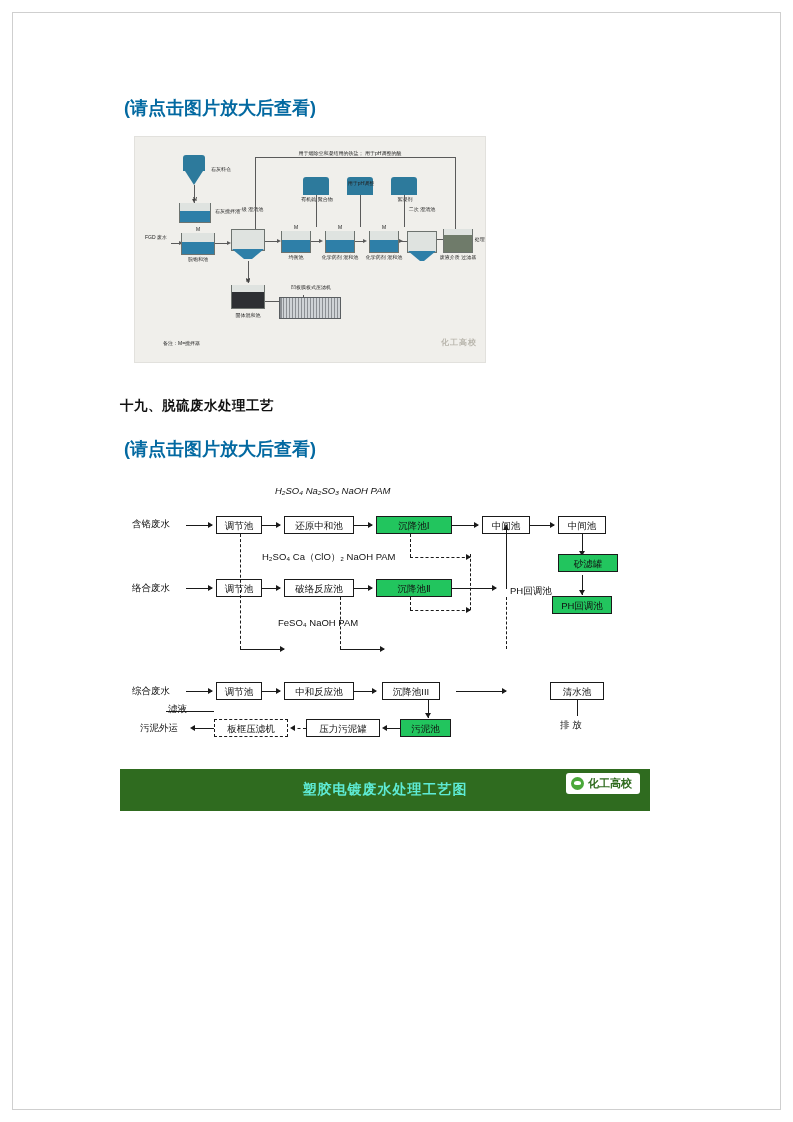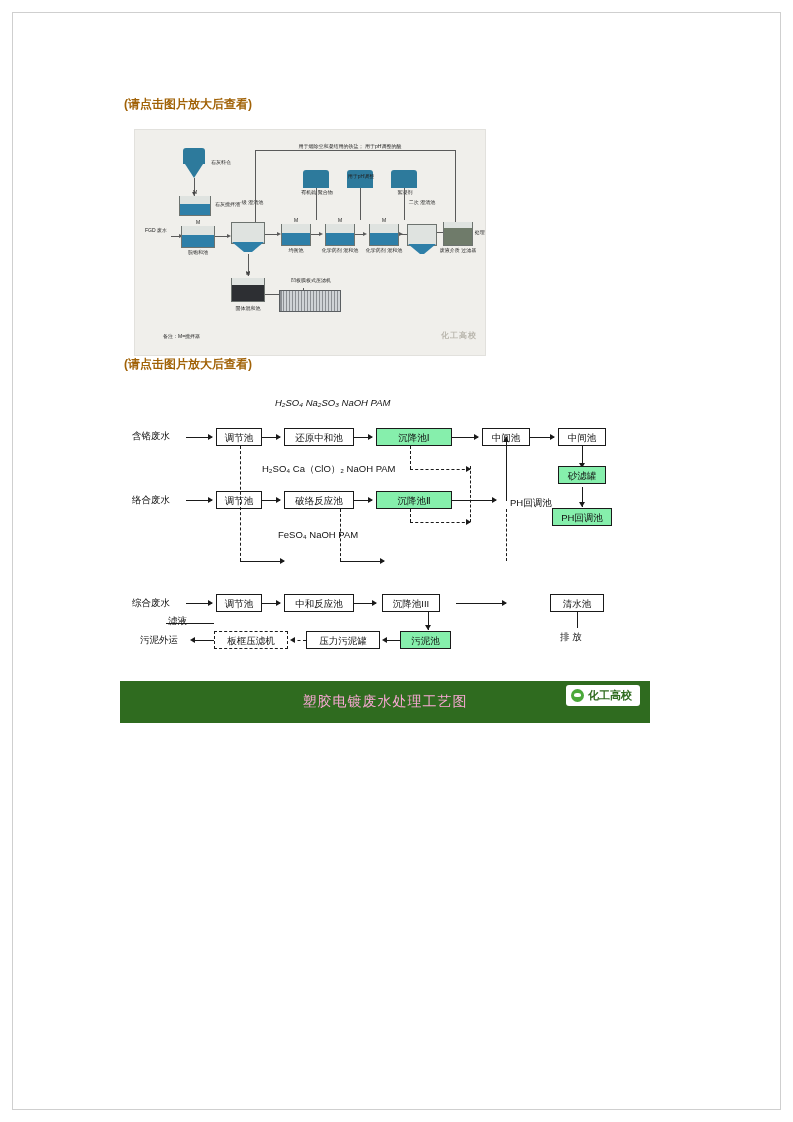--- a/index.html
+++ b/index.html
@@ -27,23 +27,23 @@
     width: 560px;
   }
   .sec-title {
     font-size: 13.5px;
     font-weight: bold;
     color: #111;
     margin: 0 0 22px 0;
     letter-spacing: 0.5px;
   }
   .sec-note {
-    font-size: 12px;
+    font-size: 18px;
     font-weight: bold;
-    color: #a16207;
+    color: #0369a1;
     margin: 0 0 16px 4px;
   }
 
   
   .fig1 {
     position: relative;
     width: 352px;
     height: 227px;
     margin: 0 0 0 14px;
     background: #f0efeb;
@@ -131,21 +131,21 @@
   .fig2 .box {
     position: absolute;
     border: 1px solid #1a1a1a;
     background: #ffffff;
     text-align: center;
     line-height: 17px;
     height: 18px;
     white-space: nowrap;
     font-size: 9.5px;
   }
-  .fig2 .box.blue { background: #86efac; }
+  .fig2 .box.blue { background: #22c55e; }
   .fig2 .box.dash { border-style: dashed; }
   .fig2 .txt {
     position: absolute;
     white-space: nowrap;
     line-height: 1.2;
     font-size: 9.5px;
   }
   .fig2 .ln { position: absolute; background: #1a1a1a; }
   .fig2 .hl { height: 1px; }
   .fig2 .vl { width: 1px; }
@@ -180,23 +180,23 @@
     left: 10px;
     top: 292px;
     width: 530px;
     height: 42px;
     background: #2f6b1f;
     display: flex;
     align-items: center;
     justify-content: center;
   }
   .banner-title {
-    color: #f9a8d4;
+    color: #5eead4;
     font-size: 14px;
-    font-weight: normal;
+    font-weight: bold;
     letter-spacing: 1px;
   }
   .wechat {
     position: absolute;
     right: 10px;
     top: 4px;
     display: flex;
     align-items: center;
     gap: 4px;
     background: #ffffff;
@@ -358,20 +358,21 @@
     <div class="ln hl" style="left:130px;top:164px;width:38px;"></div>
     <div class="ln vl" style="left:168px;top:158px;height:8px;"></div>
     <div class="press" style="left:144px;top:160px;width:62px;height:22px;"></div>
     <div class="lbl c" style="left:136px;top:148px;width:80px;">凹板膜板式压滤机</div>
 
     <div class="lbl" style="left:28px;top:204px;">备注：M=搅拌器</div>
 
     <div class="wm1">化工高校</div>
   </div>
 
+  <h2 class="sec-title" style="margin-top:34px;">十九、脱硫废水处理工艺</h2>
   <p class="sec-note">(请点击图片放大后查看)</p>
 
   <div class="fig2" style="margin-left:-10px;">
 
     <div class="txt" style="left:165px;top:8px;font-style:italic;">H₂SO₄ Na₂SO₃ NaOH PAM</div>
     <div class="txt" style="left:152px;top:74px;">H₂SO₄ Ca（ClO）₂ NaOH PAM</div>
     <div class="txt" style="left:160px;top:140px;padding-left:8px;">FeSO₄ NaOH PAM</div>
     <div class="txt" style="left:400px;top:108px;">PH回调池</div>
 
     <div class="txt" style="left:22px;top:42px;font-family:Liberation Serif, serif;">含铬废水</div>
@@ -390,21 +391,21 @@
     <div class="ln hl" style="left:342px;top:48px;width:26px;"></div>
     <div class="aR" style="left:364px;top:45px;"></div>
     <div class="box" style="left:372px;top:39px;width:48px;">中间池</div>
 
     <div class="ln hl" style="left:420px;top:48px;width:24px;"></div>
     <div class="aR" style="left:440px;top:45px;"></div>
     <div class="box" style="left:448px;top:39px;width:48px;">中间池</div>
 
     <div class="ln vl" style="left:472px;top:57px;height:22px;"></div>
     <div class="aD" style="left:469px;top:74px;"></div>
-    <div class="box blue" style="left:448px;top:77px;width:48px;">砂滤罐</div>
+    <div class="box blue" style="left:448px;top:77px;width:60px;">砂滤罐</div>
 
     <div class="ln vl" style="left:472px;top:98px;height:20px;"></div>
     <div class="aD" style="left:469px;top:113px;"></div>
     <div class="box blue" style="left:442px;top:119px;width:60px;">PH回调池</div>
 
     <div class="txt" style="left:22px;top:105px;">络合废水</div>
     <div class="ln hl" style="left:76px;top:111px;width:26px;"></div>
     <div class="aR" style="left:98px;top:108px;"></div>
     <div class="box" style="left:106px;top:102px;width:46px;">调节池</div>
 

